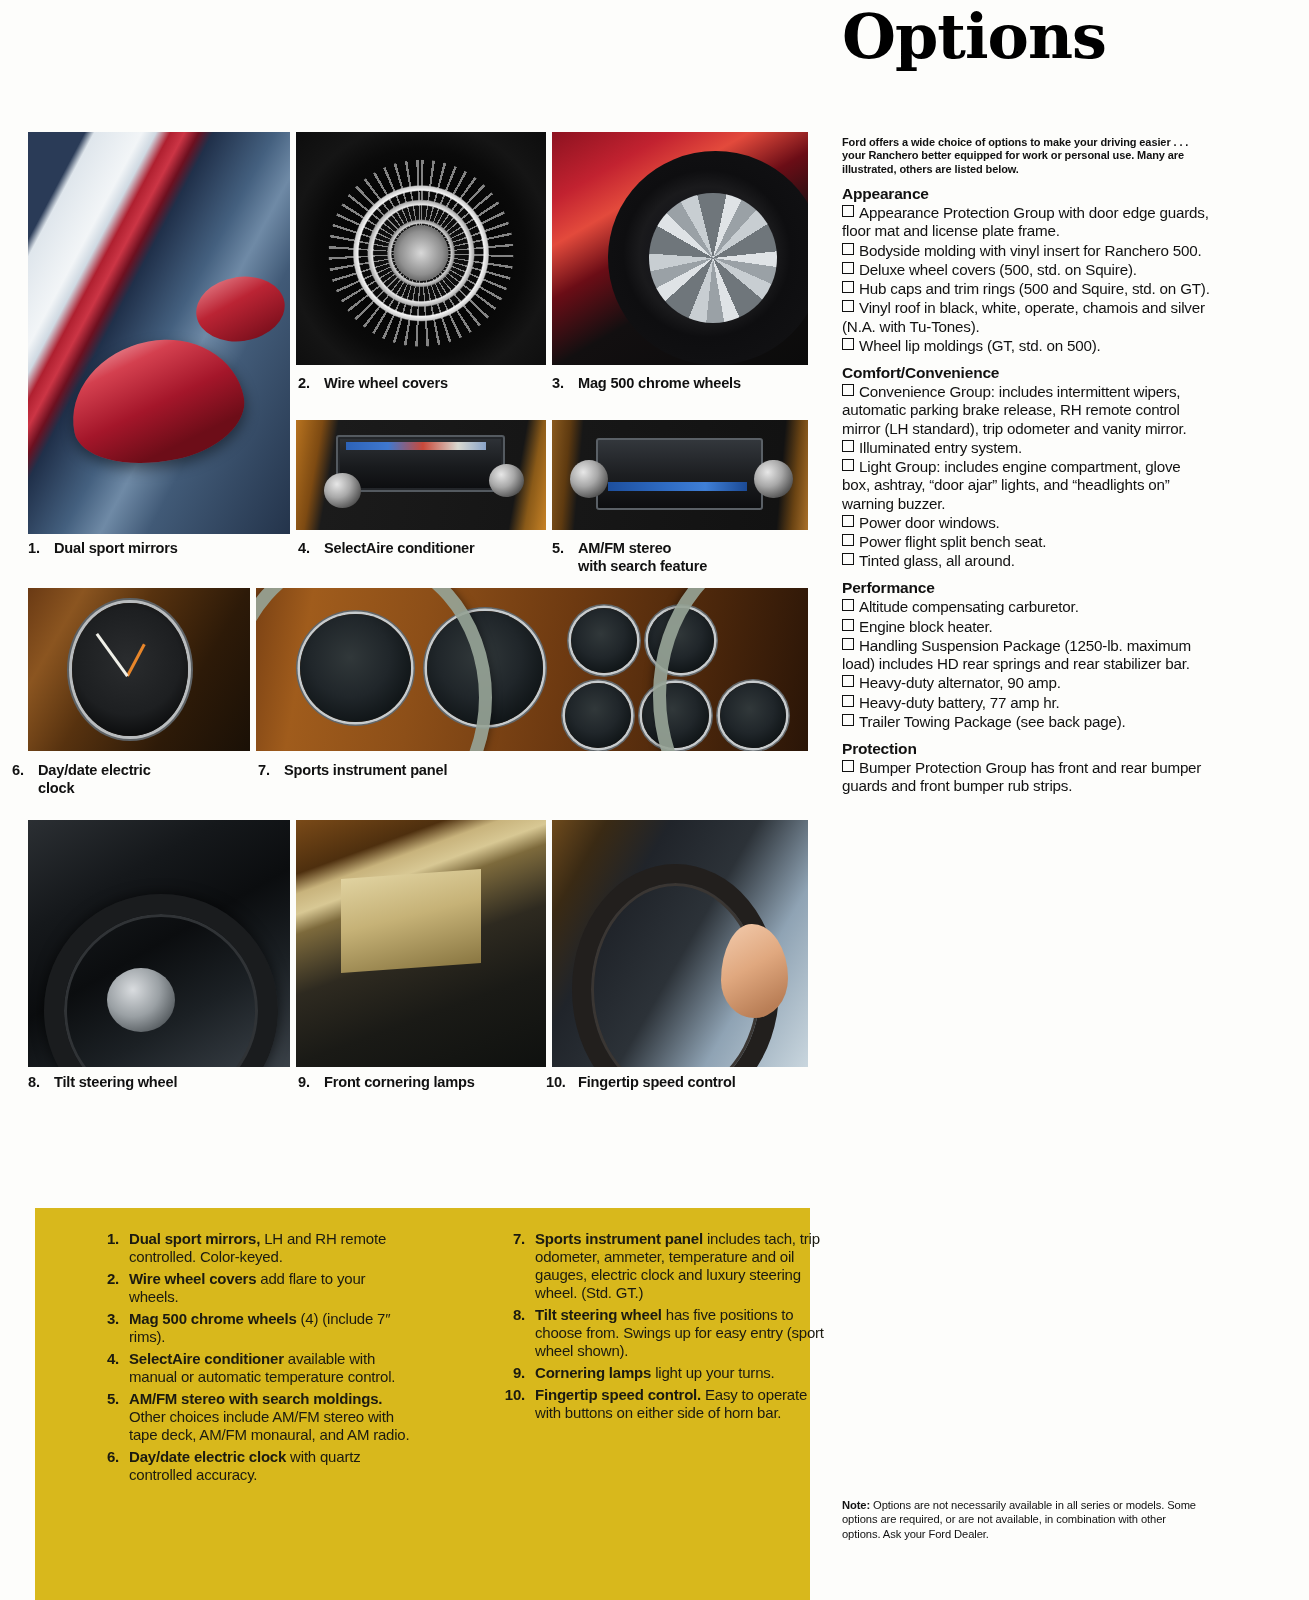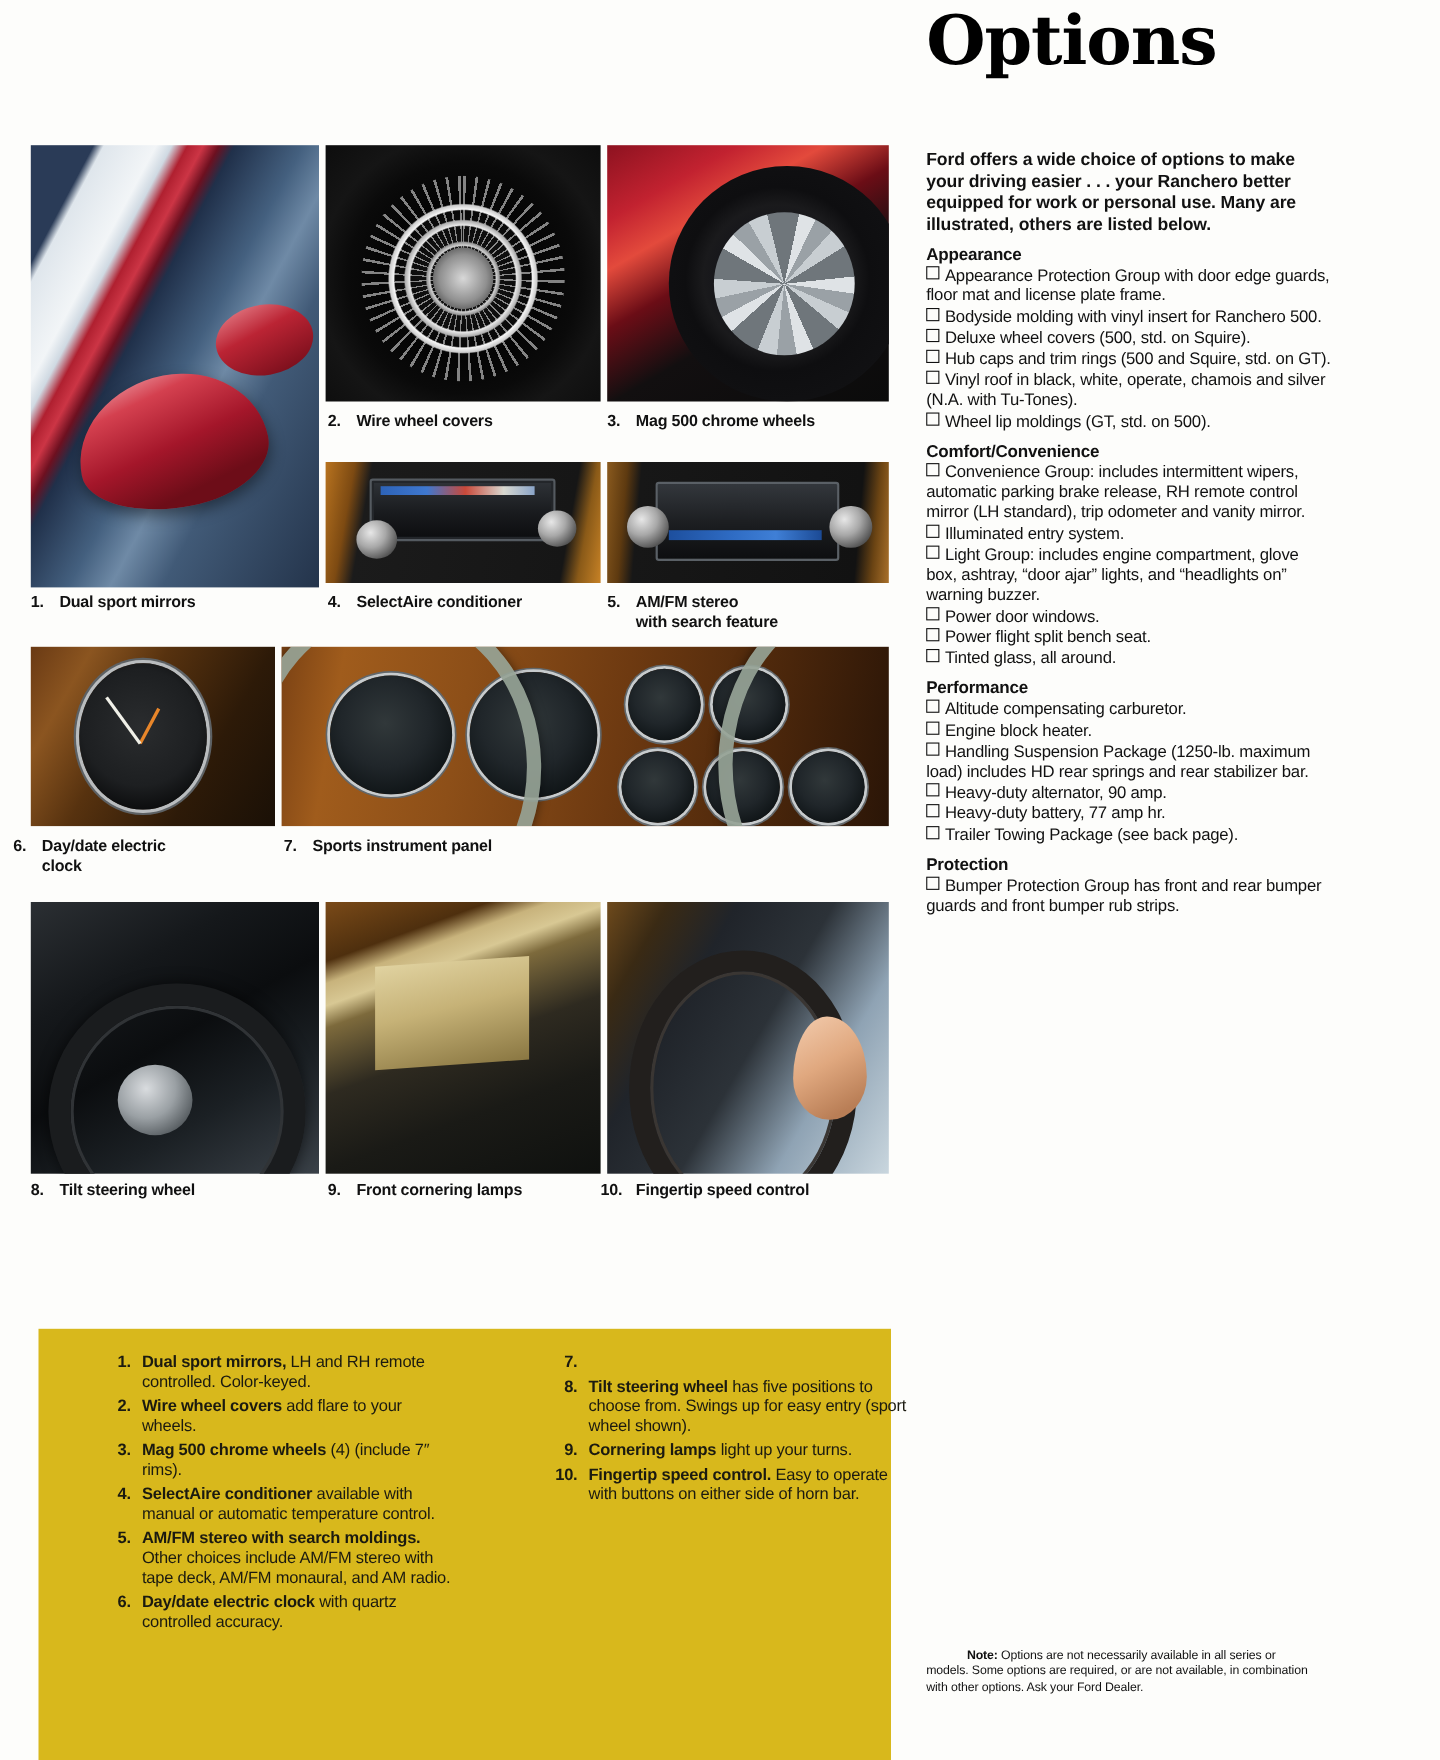--- a/index.html
+++ b/index.html
@@ -20,21 +20,21 @@
     font-weight:bold;
     font-size:62px;
     letter-spacing:-1px;
     line-height:1;
     text-align:center;
     padding-right:118px;
     margin-top:6px;
     color:#000;
   }
   .intro{
-    font-size:16px;
+    font-size:11px;
     font-weight:bold;
     line-height:1.22;
     margin-top:68px;
     letter-spacing:-0.1px;
   }
   .sec-head{
     font-size:15.5px;font-weight:bold;margin-top:9px;margin-bottom:1px;
     letter-spacing:-0.2px;
   }
   .opt-item{
@@ -43,21 +43,21 @@
   }
   .cb{
     display:inline-block;width:10px;height:10px;
     border:1.6px solid #111;margin-right:5px;
     vertical-align:1px;
   }
   .note{
     position:absolute;left:842px;top:1498px;width:358px;
     font-size:11.2px;line-height:1.28;letter-spacing:-0.1px;
   }
-  .note b{font-weight:bold;margin-left:37px;}
+  .note b{font-weight:bold;}
 
   
   .photo{position:absolute;overflow:hidden;background:#333;}
   .cap{
     position:absolute;font-size:14.6px;font-weight:bold;
     letter-spacing:-0.2px;line-height:1.22;
   }
   .cap .num{display:inline-block;width:26px;}
   .cap .num.w10{width:32px;}
   .cap-ind{display:block;padding-left:26px;}
@@ -299,20 +299,21 @@
       </div>
       <div class="yitem">
         <span class="ynum">6.</span>
         <span class="ytext"><b>Day/date electric clock</b><span> with quartz controlled accuracy.</span></span>
       </div>
     </div>
 
     <div class="ycol right">
       <div class="yitem">
         <span class="ynum">7.</span>
+        <span class="ytext"><b>Sports instrument panel</b><span> includes tach, trip odometer, ammeter, temperature and oil gauges, electric clock and luxury steering wheel. (Std. GT.)</span></span>
       </div>
       <div class="yitem">
         <span class="ynum">8.</span>
         <span class="ytext"><b>Tilt steering wheel</b><span> has five positions to choose from. Swings up for easy entry (sport wheel shown).</span></span>
       </div>
       <div class="yitem">
         <span class="ynum">9.</span>
         <span class="ytext"><b>Cornering lamps</b><span> light up your turns.</span></span>
       </div>
       <div class="yitem">

